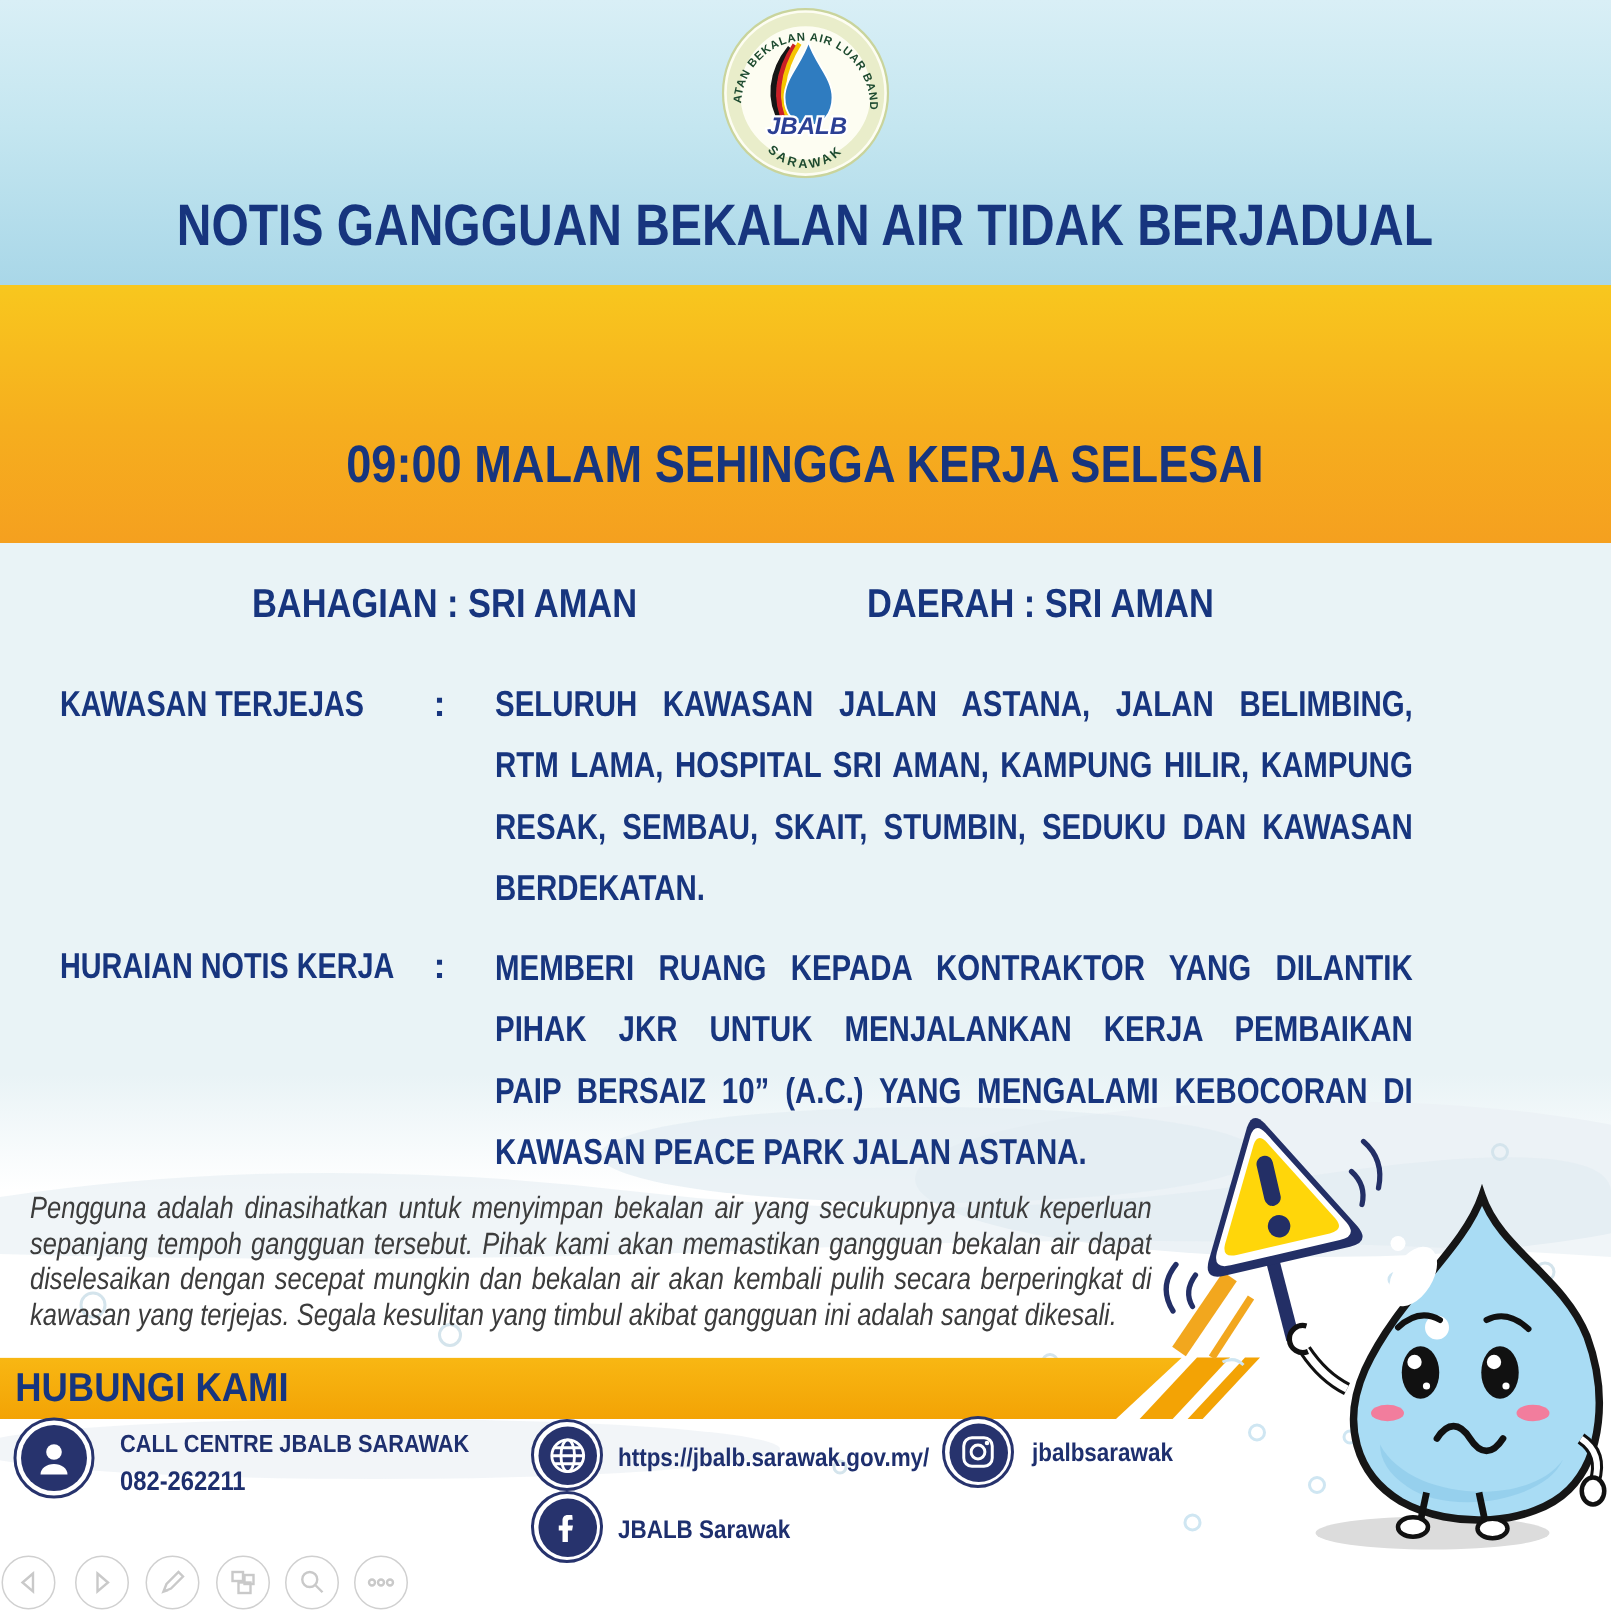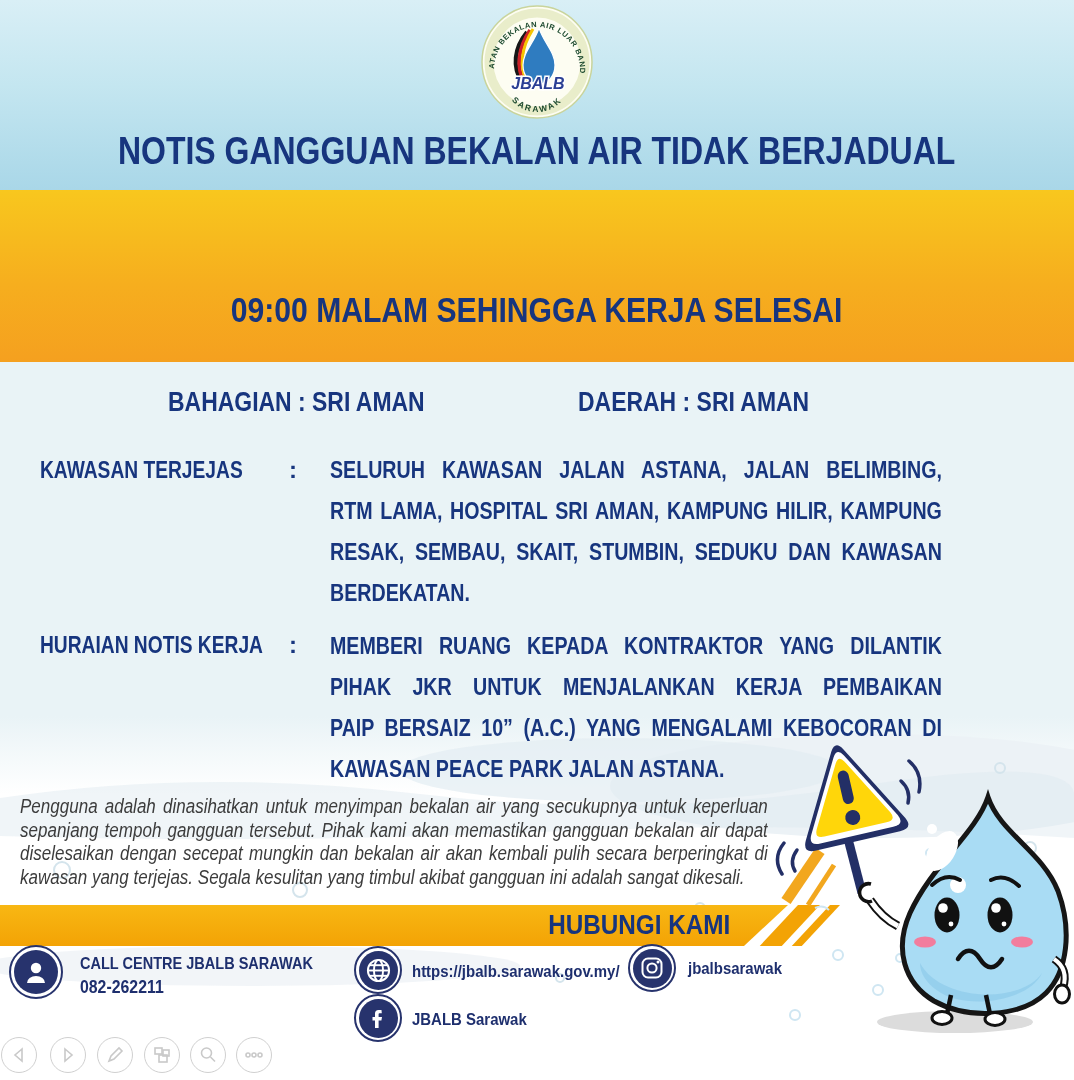--- a/index.html
+++ b/index.html
@@ -39,21 +39,21 @@
   .advisory{position:absolute;left:20px;top:794px;width:901px;transform:scaleX(.83);
             transform-origin:left top;font-style:italic;font-size:20.5px;line-height:23.5px;
             color:#3c3c3c;z-index:2;}
   .aline{text-align:justify;text-align-last:justify;height:23.5px;overflow:hidden;}
   .aline.last{text-align-last:left;}
   
   .banner{position:absolute;left:0;top:905px;width:788px;height:41px;z-index:2;
           background:linear-gradient(180deg,#f8b713 0%,#f3a305 100%);
           -webkit-clip-path:polygon(0 0,788px 0,744px 41px,0 41px);
           clip-path:polygon(0 0,788px 0,744px 41px,0 41px);}
-  .banner-text{position:absolute;left:0;top:910px;width:740px;text-align:right;
+  .banner-text{position:absolute;left:0;top:910px;width:740px;text-align:left;
                font-size:27px;font-weight:bold;color:#17357e;z-index:3;}
   .banner-text .squish{transform:scaleX(.9);}
   .stripe{position:absolute;top:905px;height:41px;background:#f3a305;
           transform:skewX(-43deg);transform-origin:left top;z-index:2;}
   .s1{left:798px;width:22px;} .s2{left:830px;width:10px;}
   
   .ci{position:absolute;border-radius:50%;background:#fff;border:2px solid #27336d;
       display:flex;align-items:center;justify-content:center;z-index:2;box-sizing:border-box;}
   .ci-inner{border-radius:50%;background:#27336d;display:flex;align-items:center;justify-content:center;}
   .ci-person{left:9px;top:945px;width:54px;height:54px;} .ci-person .ci-inner{width:44px;height:44px;}

